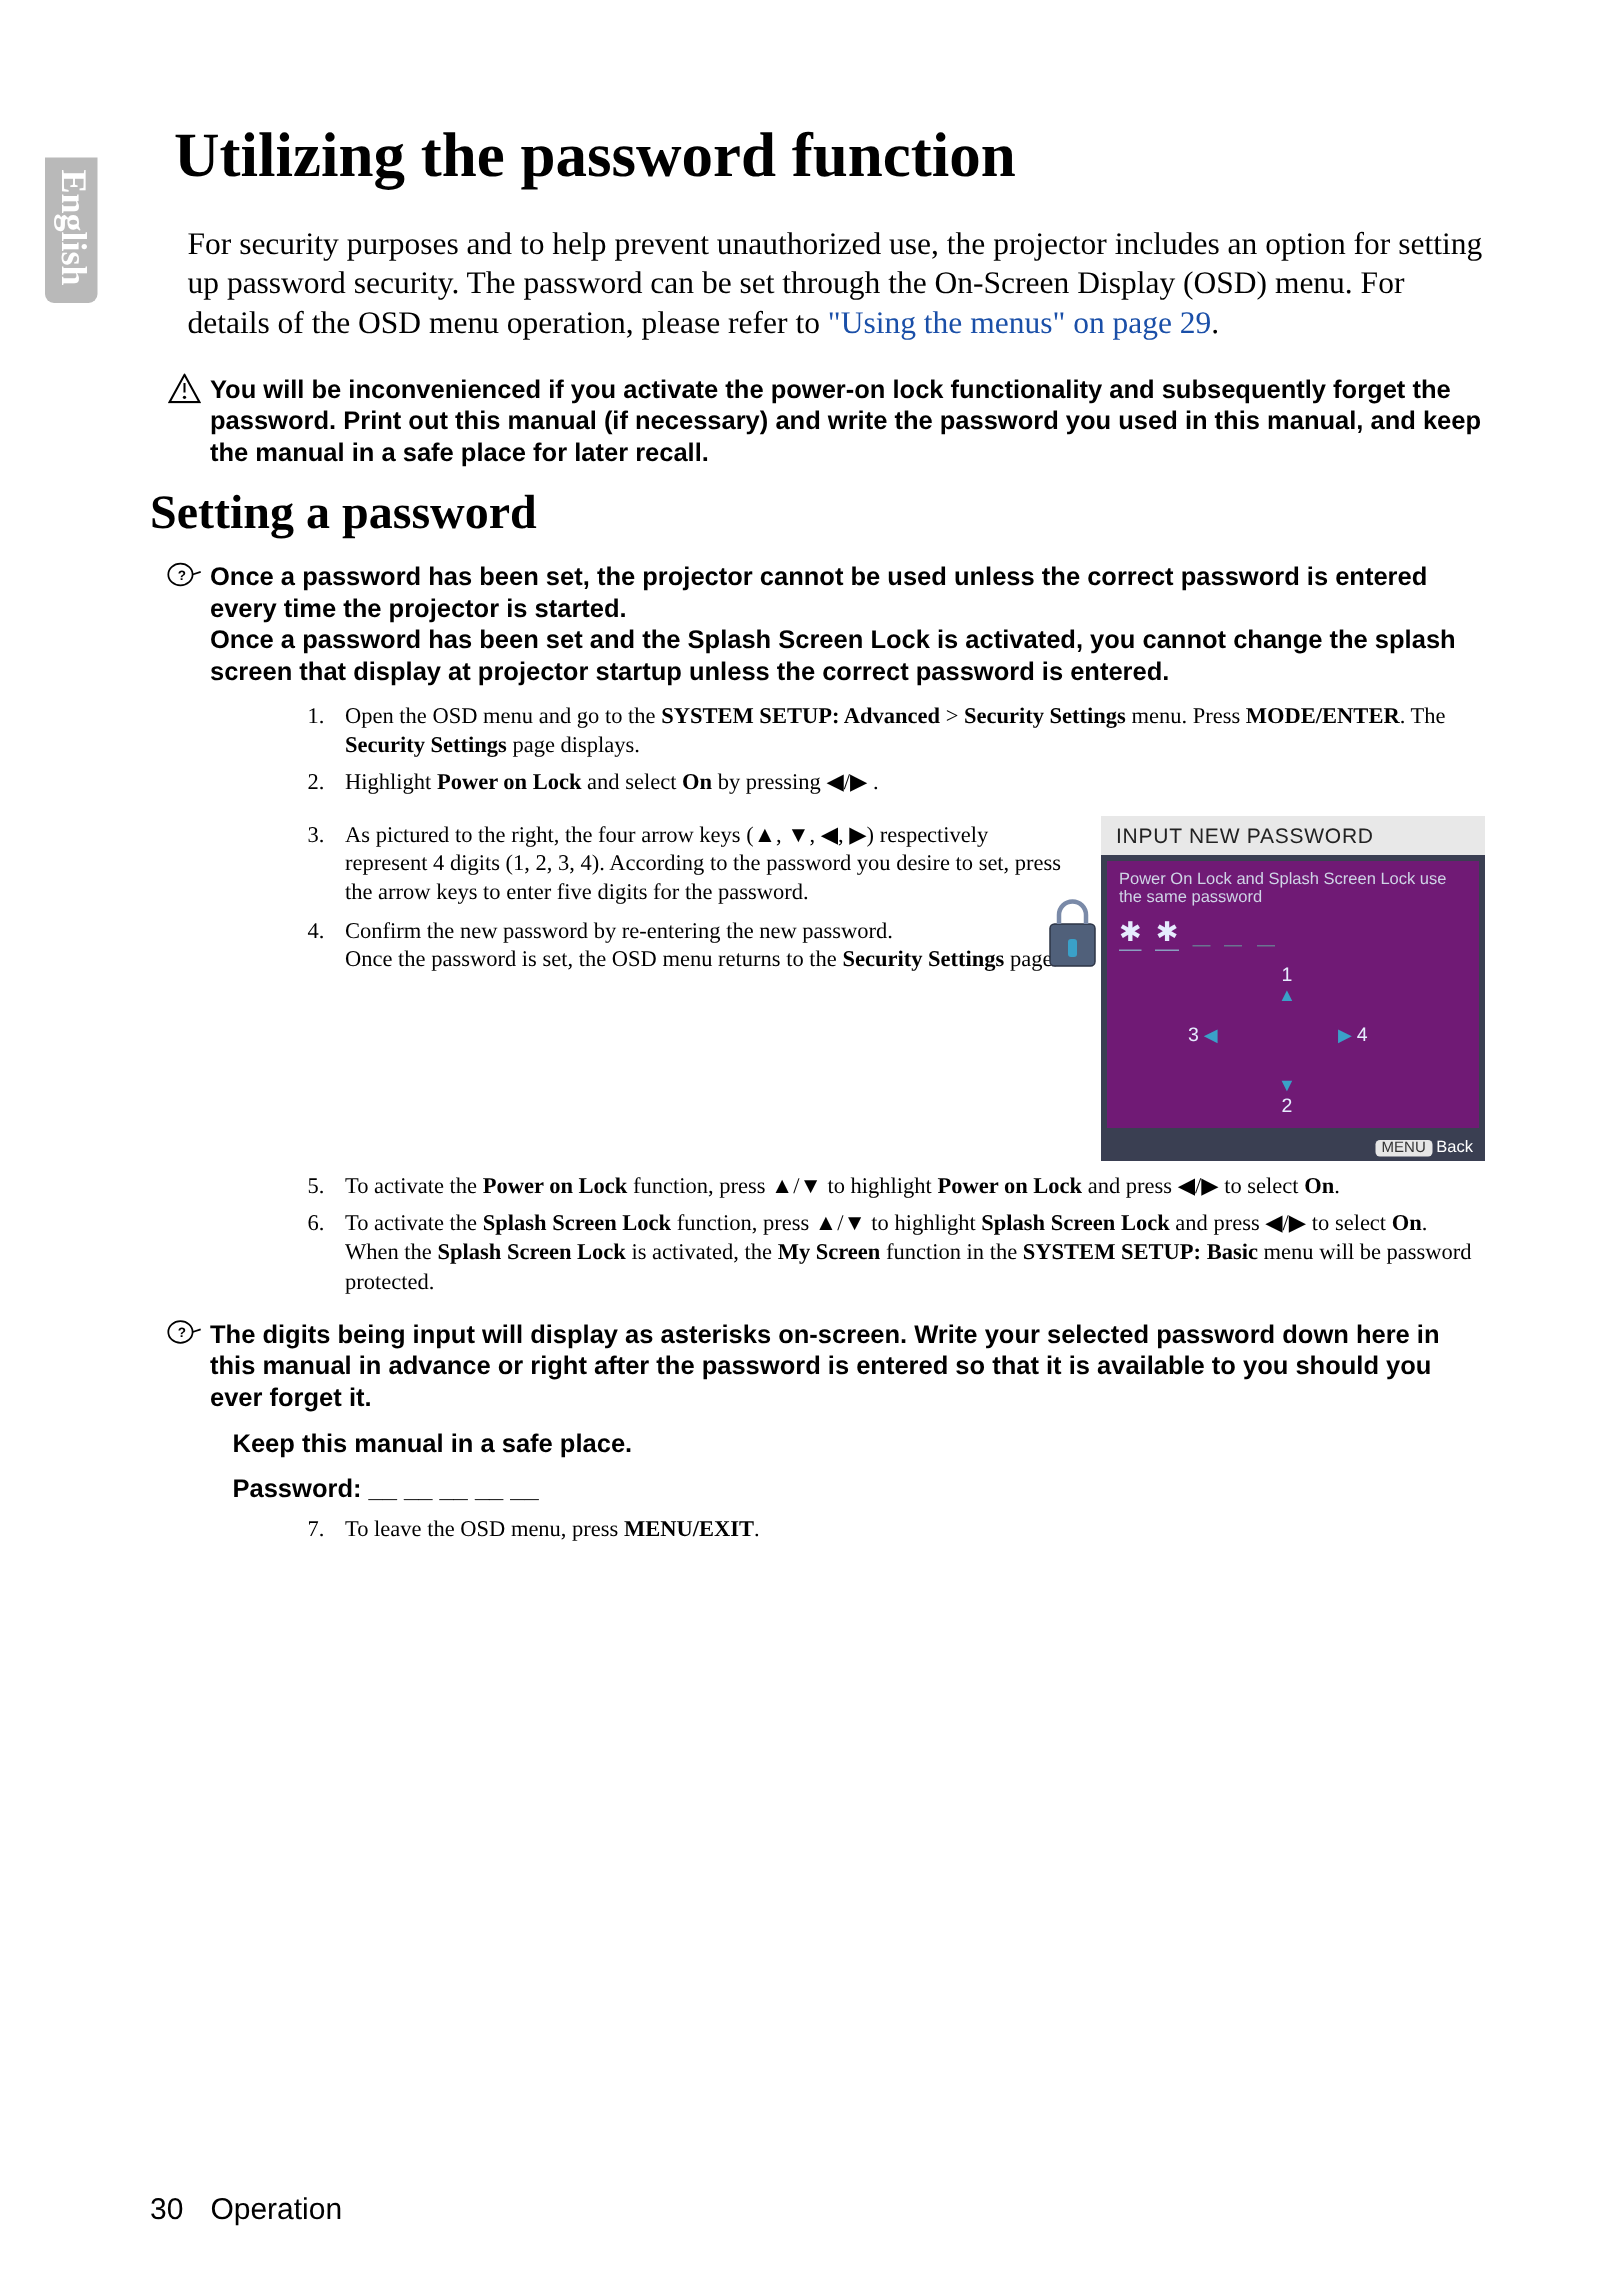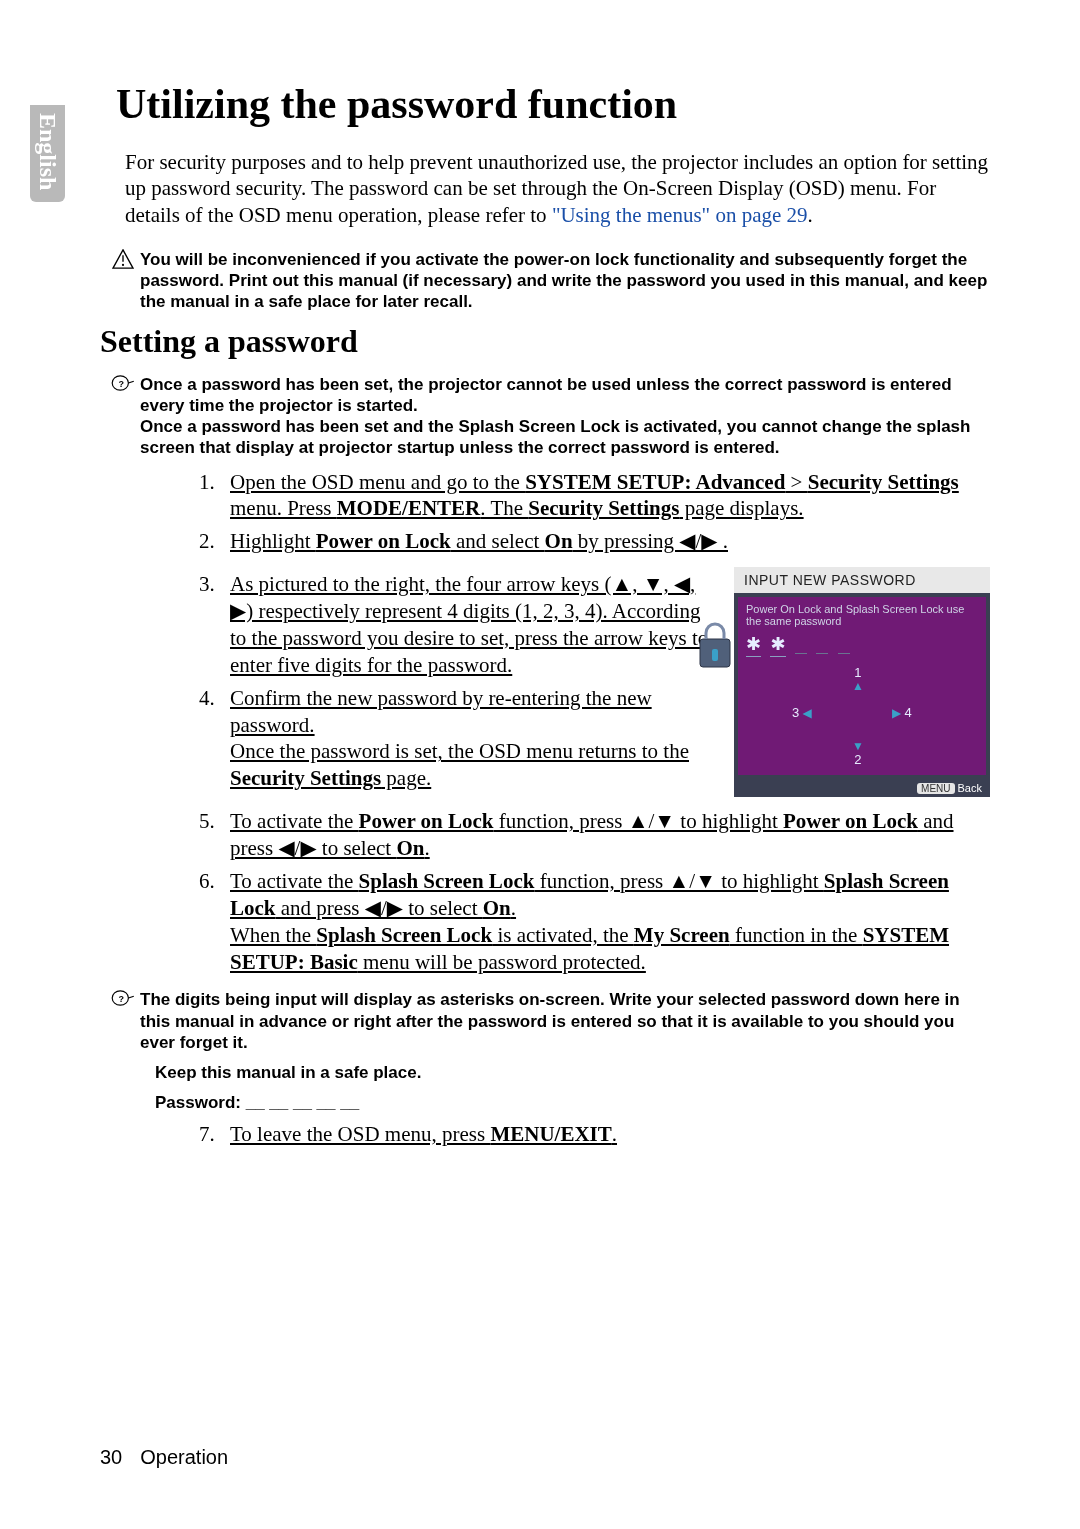--- a/index.html
+++ b/index.html
@@ -59,25 +59,24 @@
     display: inline-block;
     width: 26px;
     vertical-align: top;
     margin-left: -30px;
     float: left;
     text-align: center;
   }
   .warn-svg { width: 22px; height: 20px; }
   .info-svg { width: 24px; height: 18px; }
   ol.steps {
-    font-size: 21px;
+    font-size: 15px;
     margin: 8px 0 8px 70px;
     padding: 0 0 0 50px;
     line-height: 1.28;
-    text-decoration: underline;
   }
   ol.steps > li { margin-bottom: 6px; padding-left: 10px; }
   .two-col {
     display: flex;
     gap: 20px;
     margin-left: 0;
     align-items: flex-start;
   }
   .steps-wrap { flex: 1; }
   .osd {
@@ -165,21 +164,21 @@
     font-size: 10px;
   }
   .pwfield {
     font-family: Arial, Helvetica, sans-serif;
     font-size: 17px;
     font-weight: bold;
     margin: 10px 0 2px 55px;
   }
   .footer {
     position: absolute;
-    bottom: 60px;
+    bottom: 44px;
     left: 100px;
     font-family: Arial, Helvetica, sans-serif;
     font-size: 20px;
   }
   .footer .pn { margin-right: 18px; }
 </style>
 </head>
 <body>
 
 <div class="page">

